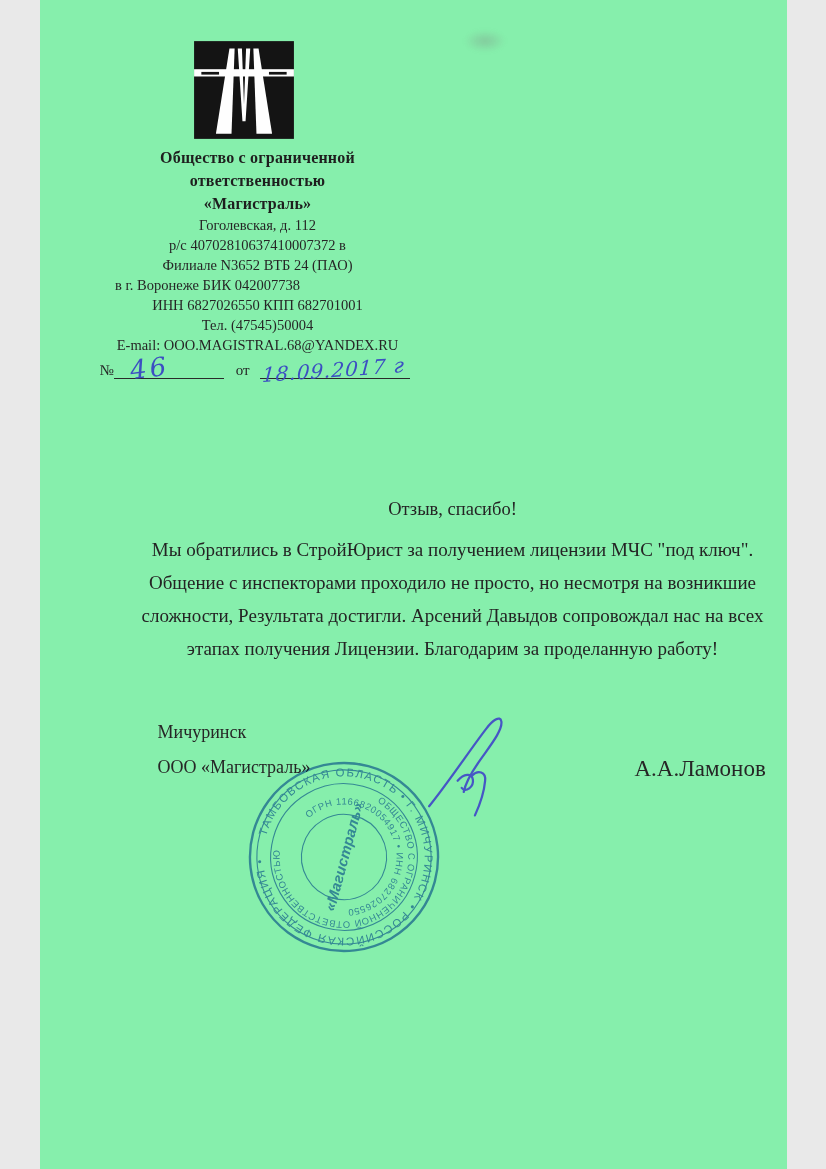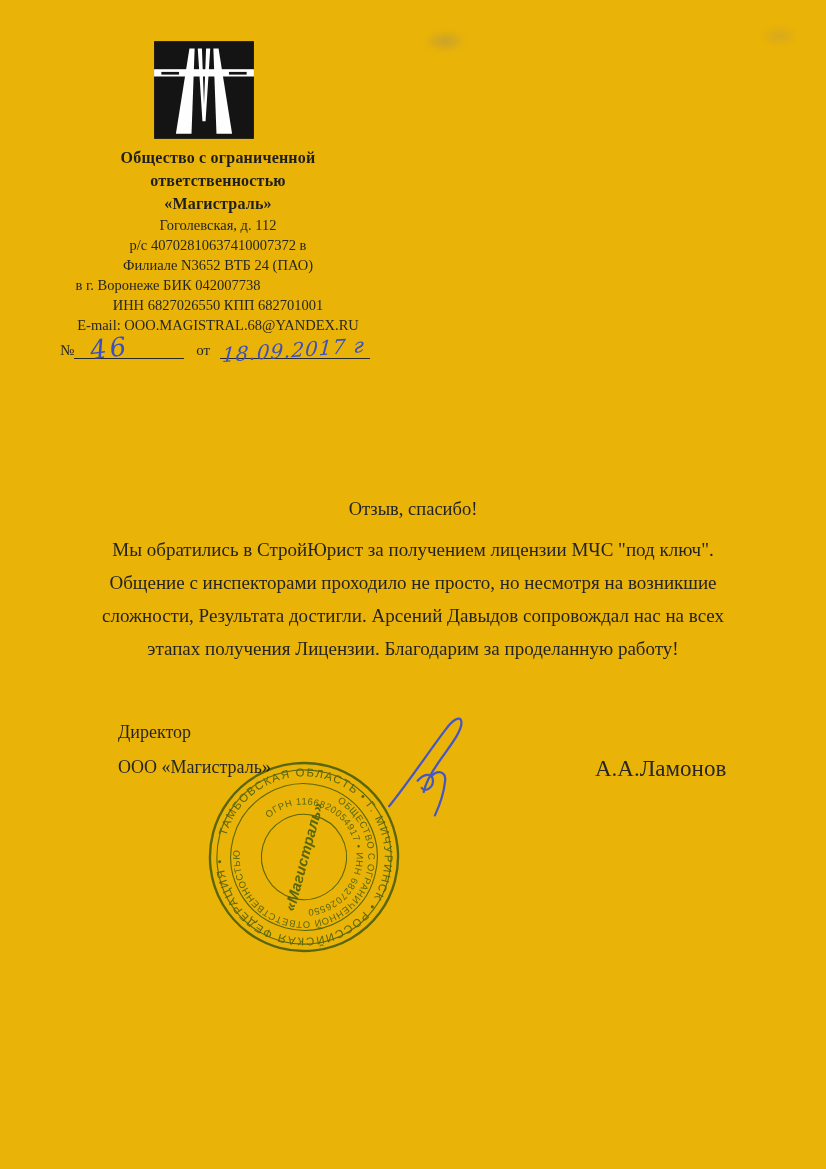--- a/index.html
+++ b/index.html
@@ -1,20 +1,20 @@
 <!DOCTYPE html>
 <html><head>
 <meta charset="utf-8">
 <style>
   html,body{margin:0;padding:0;background:#e9e9e9;}
   .page{
     position:relative;
-    width:826px;height:1169px;
+    width:747px;height:1169px;
     margin:0 auto;
-    background:#eab308;
+    background:#86efac;
     font-family:"Liberation Serif","DejaVu Serif",serif;
     color:#262626;
     overflow:hidden;
   }
   
   .logo{position:absolute;left:152px;top:38px;width:104px;height:104px;}
   .letterhead{position:absolute;left:18px;top:146px;width:400px;text-align:center;}
   .company-line{font-weight:bold;font-size:16px;line-height:23px;letter-spacing:.2px;color:#1e1e1e;}
   .addr{font-size:14.5px;line-height:20px;white-space:nowrap;}
   .addr.shift-left{transform:translateX(-50px);}
@@ -76,20 +76,21 @@
   <div class="letterhead">
     <div class="company-line">Общество с ограниченной</div>
     <div class="company-line">ответственностью</div>
     <div class="company-line">«Магистраль»</div>
 
     <div class="addr">Гоголевская, д. 112</div>
     <div class="addr">р/с 40702810637410007372 в</div>
     <div class="addr">Филиале N3652 ВТБ 24 (ПАО)</div>
     <div class="addr shift-left">в г. Воронеже  БИК 042007738</div>
     <div class="addr">ИНН 6827026550 КПП 682701001</div>
+    <div class="addr">Тел. (47545)50004</div>
     <div class="addr">E-mail: OOO.MAGISTRAL.68@YANDEX.RU</div>
 
     <div class="doc-number-row">
       <span>№</span>
       <span class="blank b1">
         <span class="hand hand-number">46</span>
       </span>
       <span class="from-label">от</span>
       <span class="blank b2">
         <span class="hand hand-date">18.09.2017 г</span>
@@ -98,21 +99,21 @@
   </div>
 
   <div class="review">
     <div class="review-title">Отзыв, спасибо!</div>
     <div class="review-paragraph">Мы обратились в СтройЮрист за получением лицензии МЧС "под ключ".
 Общение с инспекторами проходило не просто, но несмотря на возникшие
 сложности, Результата достигли. Арсений Давыдов сопровождал нас на всех
 этапах получения Лицензии. Благодарим за проделанную работу!</div>
   </div>
 
-  <div class="sig-role">Директор</div>
+  <div class="sig-role">Мичуринск</div>
   <div class="sig-company">ООО «Магистраль»</div>
   <div class="sig-name">А.А.Ламонов</div>
 
   <svg class="signature-svg" viewBox="0 0 110 105" aria-hidden="true">
     <g fill="none" stroke="#4656c5" stroke-width="2.2" stroke-linecap="round">
       <path d="M6,92 C24,70 48,34 62,16 C68,8 76,2 77,9 C78,17 68,30 58,44 C50,55 42,68 40,78"></path>
       <path d="M34,67 C40,60 48,59 49,66 C50,73 42,79 38,74"></path>
       <path d="M48,62 C54,56 62,58 61,67 C60,78 56,90 51,101"></path>
     </g>
   </svg>

